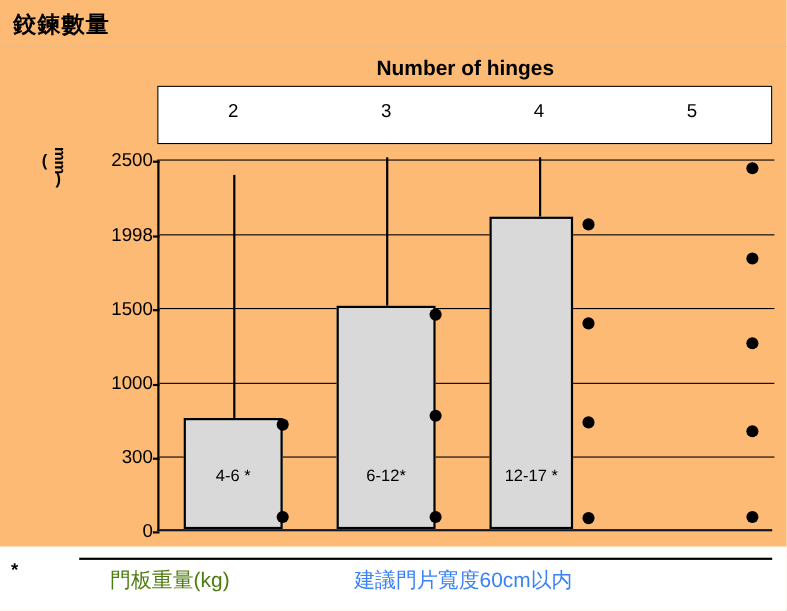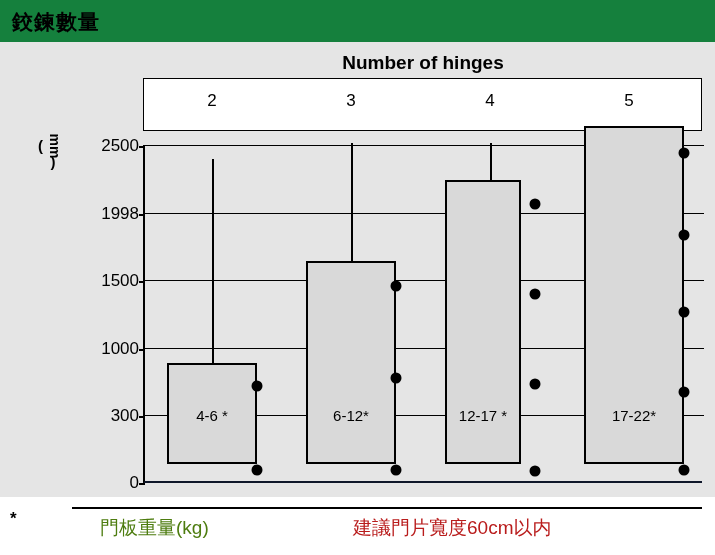--- a/index.html
+++ b/index.html
@@ -20,41 +20,41 @@
     background: #ffffff;
   }
 
   
   .title-bar {
     position: absolute;
     left: 0;
     top: 0;
     width: 715px;
     height: 42px;
-    background: #15803d;
+    background: #fdba74;
     border-bottom: 1px solid #b8b8b8;
   }
   .title-bar .title-text {
     position: absolute;
     left: 12px;
     top: 8px;
     font-size: 21px;
     font-weight: bold;
     color: #000000;
     letter-spacing: 1px;
   }
 
   
   .chart-wrap {
     position: absolute;
     left: 0;
     top: 42px;
     width: 715px;
     height: 455px;
-    background: #e5e5e5;
+    background: #fdba74;
   }
 
   
   .chart-title {
     position: absolute;
     left: 143px;
     top: 10px;
     width: 560px;
     text-align: center;
     font-size: 19px;
@@ -136,21 +136,21 @@
   .tickmark {
     position: absolute;
     left: -6px;
     width: 6px;
     height: 0;
     border-top: 2px solid #000000;
   }
 
   .bar {
     position: absolute;
-    bottom: 17px;
+    bottom: 0;
     background: #d9d9d9;
     border: 2px solid #000000;
     box-sizing: border-box;
   }
   .bar .bar-label {
     position: absolute;
     left: 0;
     right: 0;
     bottom: 38px;
     text-align: center;
@@ -203,22 +203,21 @@
     left: 100px;
     top: 18px;
     font-size: 19px;
     color: #4d7c0f;
   }
   .footer .width-text {
     position: absolute;
     left: 322px;
     top: 18px;
     font-size: 19px;
-    color: #b91c1c;
-    margin-left: 31px;
+    color: #3b82f6;
   }
 </style>
 </head>
 <body>
 
 <div id="root">
 
   <div class="title-bar">
     <div class="title-text">鉸鍊數量</div>
   </div>
@@ -271,23 +270,20 @@
 
       <div class="bar" style="left: 22px;  width: 90px;  height: 101.4px;">
         <div class="bar-label">4-6 *</div>
       </div>
       <div class="bar" style="left: 161px; width: 90px;  height: 202.8px;">
         <div class="bar-label">6-12*</div>
       </div>
       <div class="bar" style="left: 300px; width: 76px;  height: 283.9px;">
         <div class="bar-label">12-17 *</div>
       </div>
-      <div class="bar" style="left: 439px; width: 100px; height: 338px;">
-        <div class="bar-label">17-22*</div>
-      </div>
 
       <div class="dot" style="left: 112px; bottom: 94.6px;"></div>
       <div class="dot" style="left: 112px; bottom: 10.8px;"></div>
 
       <div class="dot" style="left: 251px; bottom: 194.7px;"></div>
       <div class="dot" style="left: 251px; bottom: 102.8px;"></div>
       <div class="dot" style="left: 251px; bottom: 10.8px;"></div>
 
       <div class="dot" style="left: 390px; bottom: 277.2px;"></div>
       <div class="dot" style="left: 390px; bottom: 186.6px;"></div>

